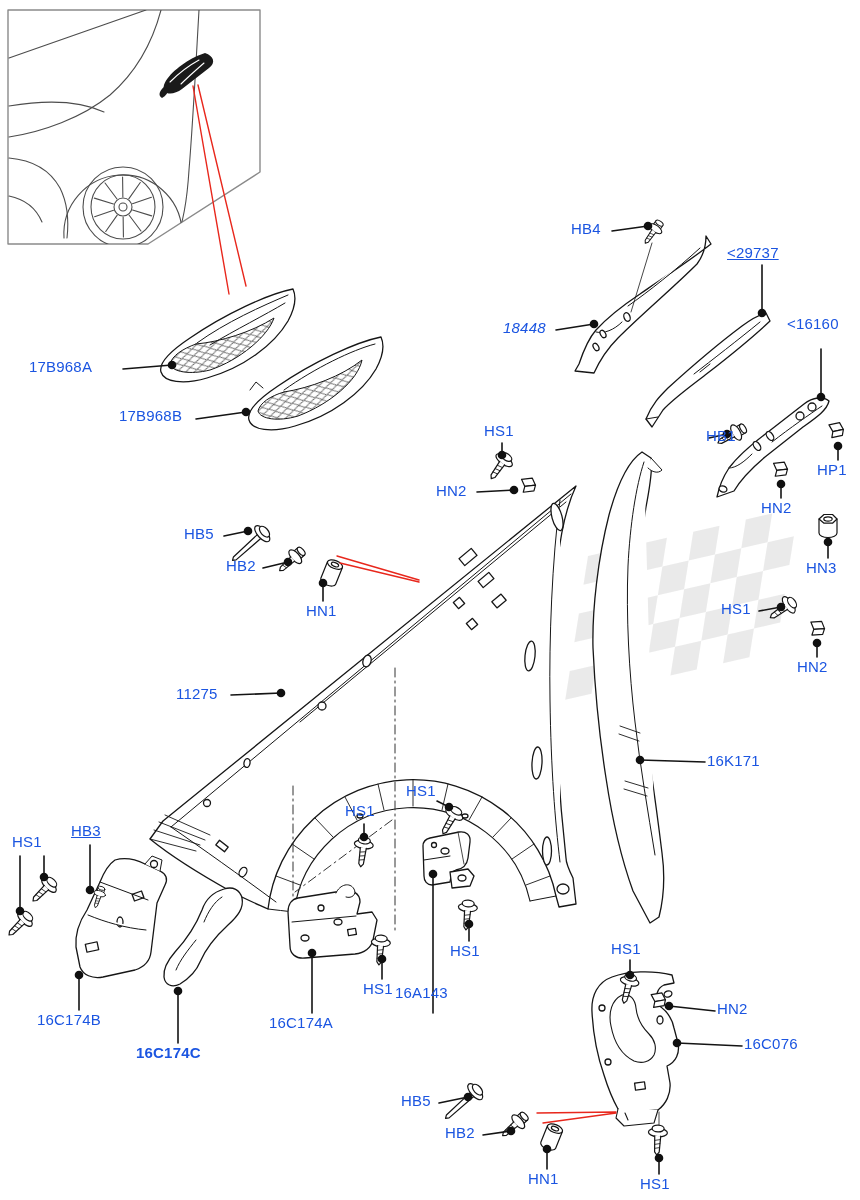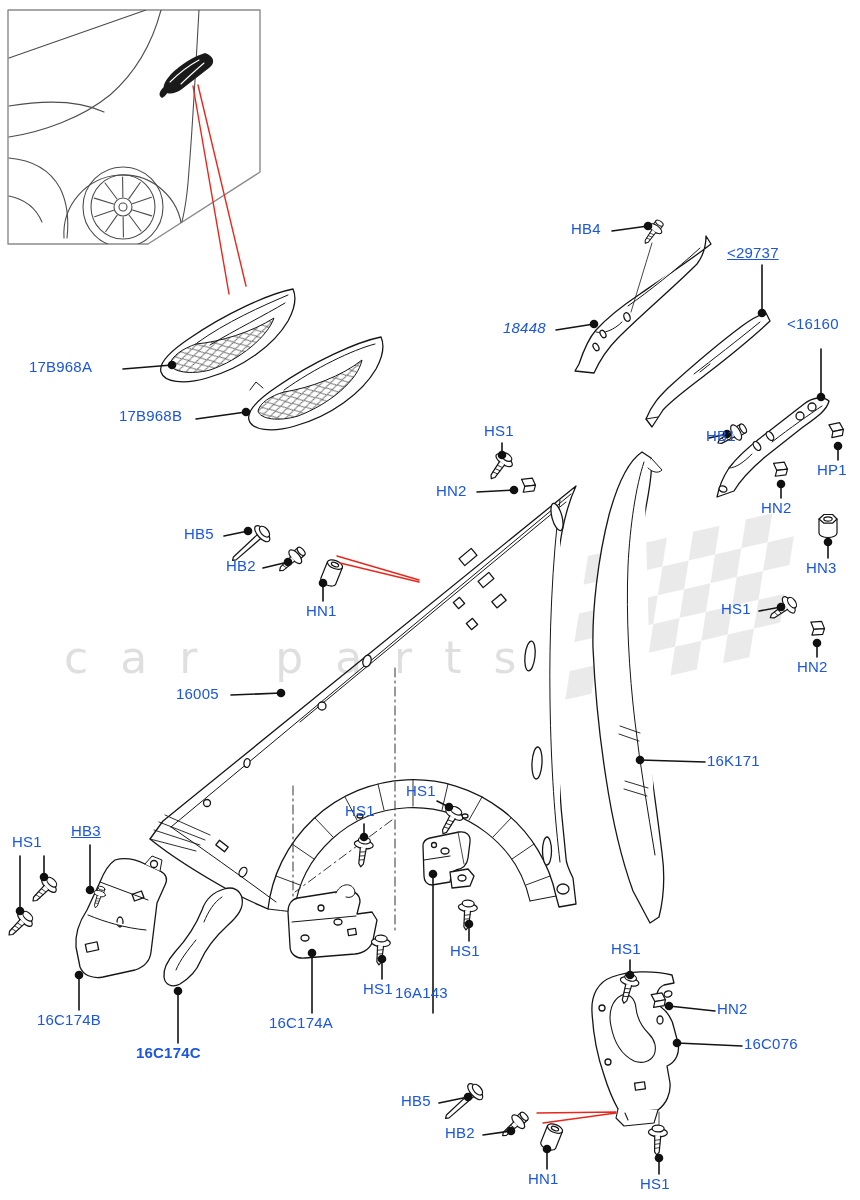--- a/index.html
+++ b/index.html
@@ -352,39 +352,38 @@
         <circle cx="659" cy="1158" r="4.3" fill="#101010"></circle>
         <polyline points="439,1103 468,1097" fill="none" stroke="#141414" stroke-width="1.6"></polyline>
         <circle cx="468" cy="1097" r="4.3" fill="#101010"></circle>
         <polyline points="483,1135 511,1131" fill="none" stroke="#141414" stroke-width="1.6"></polyline>
         <circle cx="511" cy="1131" r="4.3" fill="#101010"></circle>
         <polyline points="547,1169 547,1149" fill="none" stroke="#141414" stroke-width="1.6"></polyline>
         <circle cx="547" cy="1149" r="4.3" fill="#101010"></circle>
       </g>
 </svg>
 
-<div class="wm-tag">car parts</div>
 
 <div id="labels">
       <div class="part-label" style="left: 29px; top: 359px;">17B968A</div>
       <div class="part-label" style="left: 119px; top: 408px;">17B968B</div>
       <div class="part-label" style="left: 571px; top: 221px;">HB4</div>
       <div class="part-label" style="left: 503px; top: 320px; font-style: italic;">18448</div>
       <div class="part-label" style="left: 727px; top: 245px; text-decoration: underline;">&lt;29737</div>
       <div class="part-label" style="left: 787px; top: 316px;">&lt;16160</div>
       <div class="part-label" style="left: 669px; top: 428px; margin-left: 37px;">HB1</div>
       <div class="part-label" style="left: 817px; top: 462px; text-align: center;">HP1</div>
       <div class="part-label" style="left: 761px; top: 500px;">HN2</div>
       <div class="part-label" style="left: 806px; top: 560px;">HN3</div>
       <div class="part-label" style="left: 484px; top: 423px;">HS1</div>
       <div class="part-label" style="left: 436px; top: 483px;">HN2</div>
       <div class="part-label" style="left: 184px; top: 526px;">HB5</div>
       <div class="part-label" style="left: 226px; top: 558px;">HB2</div>
       <div class="part-label" style="left: 306px; top: 603px;">HN1</div>
-      <div class="part-label" style="left: 176px; top: 686px;">16005</div>
+      <div class="part-label" style="left: 176px; top: 686px;">11275</div>
       <div class="part-label" style="left: 707px; top: 753px;">16K171</div>
       <div class="part-label" style="left: 721px; top: 601px;">HS1</div>
       <div class="part-label" style="left: 797px; top: 659px;">HN2</div>
       <div class="part-label" style="left: 12px; top: 834px;">HS1</div>
       <div class="part-label" style="left: 71px; top: 823px; text-decoration: underline;">HB3</div>
       <div class="part-label" style="left: 37px; top: 1012px;">16C174B</div>
       <div class="part-label" style="left: 136px; top: 1045px; font-weight: bold;">16C174C</div>
       <div class="part-label" style="left: 269px; top: 1015px;">16C174A</div>
       <div class="part-label" style="left: 395px; top: 985px;">16A143</div>
       <div class="part-label" style="left: 345px; top: 803px;">HS1</div>

